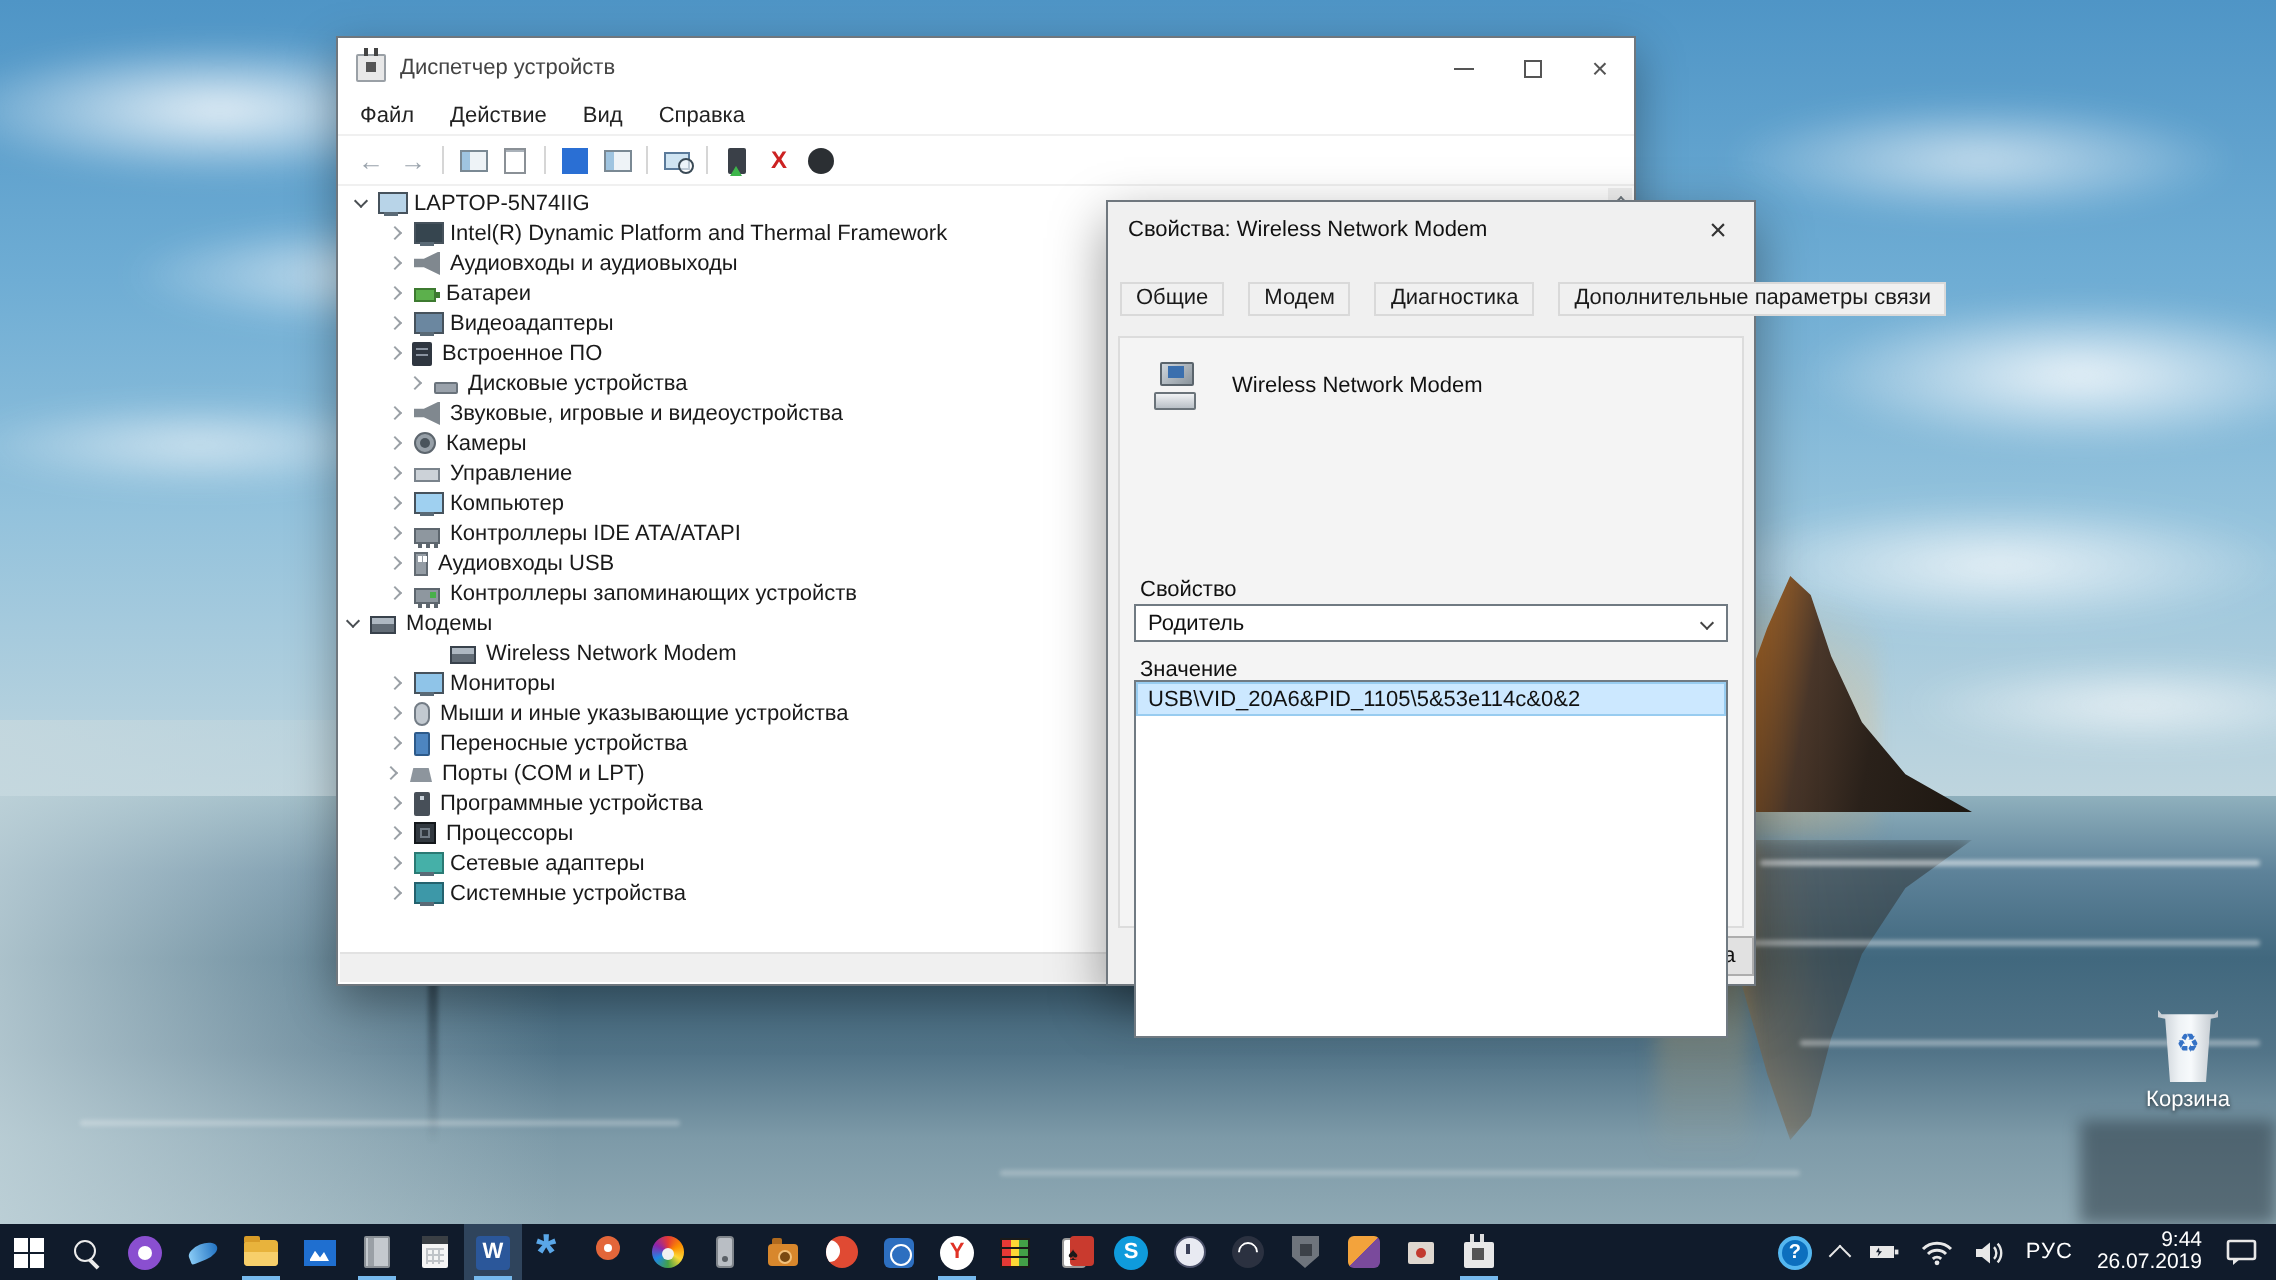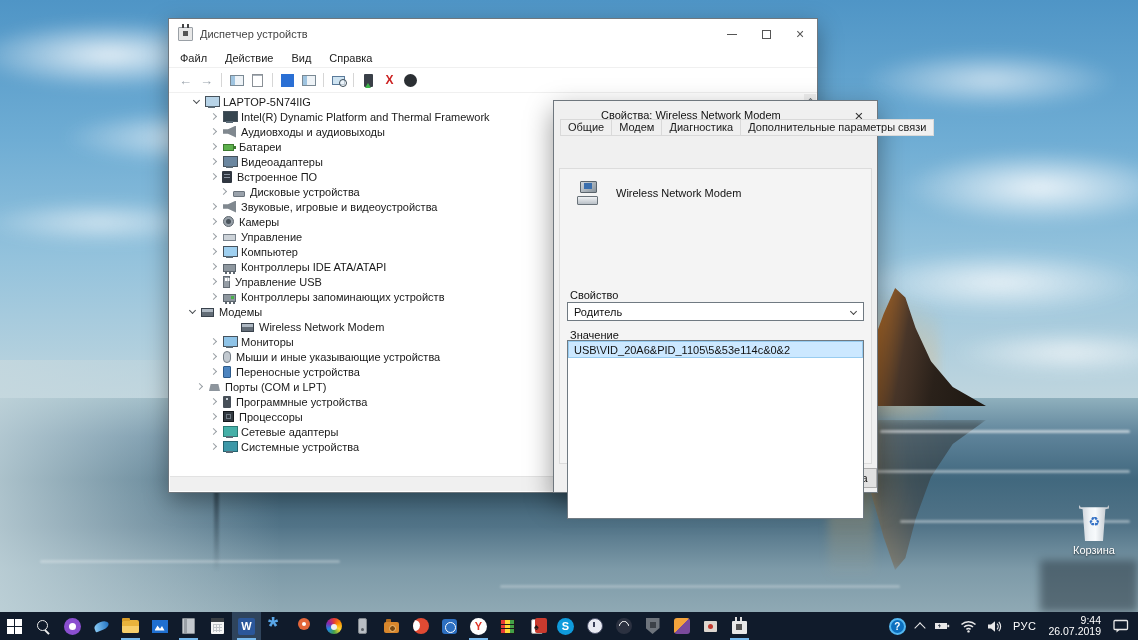--- a/index.html
+++ b/index.html
@@ -62,21 +62,21 @@
     box-shadow:inset 0 3px 0 -2px #aab2ba, inset 0 6px 0 -5px #aab2ba; }
   .tbi-help i { display:flex; align-items:center; justify-content:center; width:13px; height:13px; background:#2a6fd4; color:#fff; font-size:9px; font-weight:bold; font-style:normal; }
   .tbi-scan-hardware-changes i { display:block; width:13px; height:9px; border:1px solid #5a7a9a; background:#cfe4f2; position:relative; }
   .tbi-scan-hardware-changes i::after { content:""; position:absolute; right:-3px; bottom:-3px; width:6px; height:6px; border:1.5px solid #3a4a56; border-radius:50%; background:rgba(255,255,255,.6); }
   .tbi-update-driver i { display:block; width:9px; height:13px; background:#3a4048; border-radius:1px; position:relative; }
   .tbi-update-driver i::after { content:""; position:absolute; left:1px; bottom:-1px; border-left:3.5px solid transparent; border-right:3.5px solid transparent; border-top:5px solid #3db54a; transform:rotate(180deg); }
   .tbi-uninstall-device::after { content:"X"; color:#c22; font-weight:bold; font-size:12px; }
   .tbi-disable-device i { display:flex; align-items:center; justify-content:center; width:13px; height:13px; border-radius:50%; background:#2b2f33; color:#fff; font-size:9px; font-style:normal; }
 
   .dm-tree { position:absolute; left:1px; right:13px; top:75px; bottom:16px; overflow:hidden; background:#fff; }
-  .tree-row { height:15px; display:flex; align-items:center; font-size:11px; color:#1a1a1a; white-space:nowrap;margin-left:16px; }
+  .tree-row { height:15px; display:flex; align-items:center; font-size:11px; color:#1a1a1a; white-space:nowrap; }
   .chev-box { width:13px; height:13px; display:flex; align-items:center; justify-content:center; flex:none; }
   .chev { width:5px; height:5px; border-right:1.4px solid #9aa0a6; border-bottom:1.4px solid #9aa0a6; }
   .chev.collapsed { transform:rotate(-45deg); margin-left:-2px; }
   .chev.expanded  { transform:rotate(45deg); margin-top:-2px; border-color:#4a4f53; }
   .chev.none { visibility:hidden; }
 
   .ti { width:13px; height:12px; position:relative; flex:none; margin:0 5px 0 2px; }
   .ti-computer, .ti-platform, .ti-computer-item, .ti-monitor, .ti-network, .ti-system, .ti-display-adapter { }
   .ti-computer::before, .ti-platform::before, .ti-computer-item::before, .ti-monitor::before, .ti-network::before, .ti-system::before, .ti-display-adapter::before {
     content:""; position:absolute; left:0; top:0; width:13px; height:9px; border:1px solid #46525c; background:#b8d4e8; }
@@ -125,24 +125,24 @@
   .sb-thumb { position:absolute; left:1px; top:13px; width:10px; height:120px; background:#cdcdcd; }
 
   .dm-appicon { width:15px; height:14px; position:relative; background:#e8e8e8; border:1px solid #9aa0a6; border-radius:1px; }
   .dm-appicon::before { content:""; position:absolute; left:3px; top:-4px; width:2px; height:4px; background:#444; box-shadow:5px 0 0 #444; }
   .dm-appicon::after { content:""; position:absolute; left:4px; top:3px; width:5px; height:5px; background:#555; }
 
   
   .dlg { position:absolute; left:553px; top:100px; width:325px; height:393px; background:#f0f0f0;
     border:1px solid #6f777e; box-shadow:0 10px 26px rgba(0,0,0,.4); z-index:5; }
   .dlg-titlebar { height:28px; display:flex; align-items:center; background:#f0f0f0; padding-left:10px; }
-  .dlg-title { flex:1; font-size:11px; color:#111;margin-left:37px; }
+  .dlg-title { flex:1; font-size:11px; color:#111; }
   .dlg-close { width:36px; height:27px; display:flex; align-items:center; justify-content:center; font-size:15px; color:#333; }
   .tabs-row { position:absolute; left:6px; display:flex; }
-  .tabs-top { top:18px; }
+  .tabs-top { top:40px;gap:13px; }
   .tabs-bottom { top:51px; }
   .tab { font-size:11px; color:#1a1a1a; background:#f0f0f0; border:1px solid #d9d9d9; padding:1px 7px 2px; margin-right:-1px; white-space:nowrap; }
   .tab.active { background:#f4f4f4; position:relative; z-index:3; padding:3px 9px 4px; margin-top:-3px; border-bottom-color:#f4f4f4; }
   .dlg-page { position:absolute; left:5px; right:5px; top:67px; height:296px; background:#f4f4f4; border:1px solid #dcdcdc; z-index:2; }
   .dev-row { display:flex; align-items:center; margin:12px 14px 0 16px; }
   .modem-icon { width:26px; height:24px; position:relative; flex:none; }
   .modem-icon .mi-top { position:absolute; left:4px; top:0; width:17px; height:12px; background:linear-gradient(135deg,#cfd6dc,#8a949c); border:1px solid #5a646c; border-radius:1px; }
   .modem-icon .mi-screen { position:absolute; left:8px; top:2px; width:8px; height:6px; background:#3a6fae; }
   .modem-icon .mi-base { position:absolute; left:1px; bottom:0; width:21px; height:9px; background:linear-gradient(180deg,#f0f2f4,#b9c0c7); border:1px solid #6a737a; border-radius:1px; }
   .dev-name { margin-left:14px; font-size:11px; color:#111; }
@@ -406,21 +406,21 @@
           <span class="chev collapsed"></span>
         </span>
         <span class="ti ti-ide-controller"></span>
         <span>Контроллеры IDE ATA/ATAPI</span>
       </div>
       <div class="tree-row" style="padding-left: 22px;">
         <span class="chev-box">
           <span class="chev collapsed"></span>
         </span>
         <span class="ti ti-usb"></span>
-        <span>Управление USB</span>
+        <span>Аудиовходы USB</span>
       </div>
       <div class="tree-row" style="padding-left: 22px;">
         <span class="chev-box">
           <span class="chev collapsed"></span>
         </span>
         <span class="ti ti-storage-controller"></span>
         <span>Контроллеры запоминающих устройств</span>
       </div>
       <div class="tree-row" style="">
         <span class="chev-box">
@@ -450,21 +450,21 @@
         <span class="ti ti-mouse"></span>
         <span>Мыши и иные указывающие устройства</span>
       </div>
       <div class="tree-row" style="padding-left: 22px;">
         <span class="chev-box">
           <span class="chev collapsed"></span>
         </span>
         <span class="ti ti-portable"></span>
         <span>Переносные устройства</span>
       </div>
-      <div class="tree-row" style="padding-left: 8px;">
+      <div class="tree-row" style="padding-left: 20px;">
         <span class="chev-box">
           <span class="chev collapsed"></span>
         </span>
         <span class="ti ti-ports"></span>
         <span>Порты (COM и LPT)</span>
       </div>
       <div class="tree-row" style="padding-left: 22px;">
         <span class="chev-box">
           <span class="chev collapsed"></span>
         </span>

